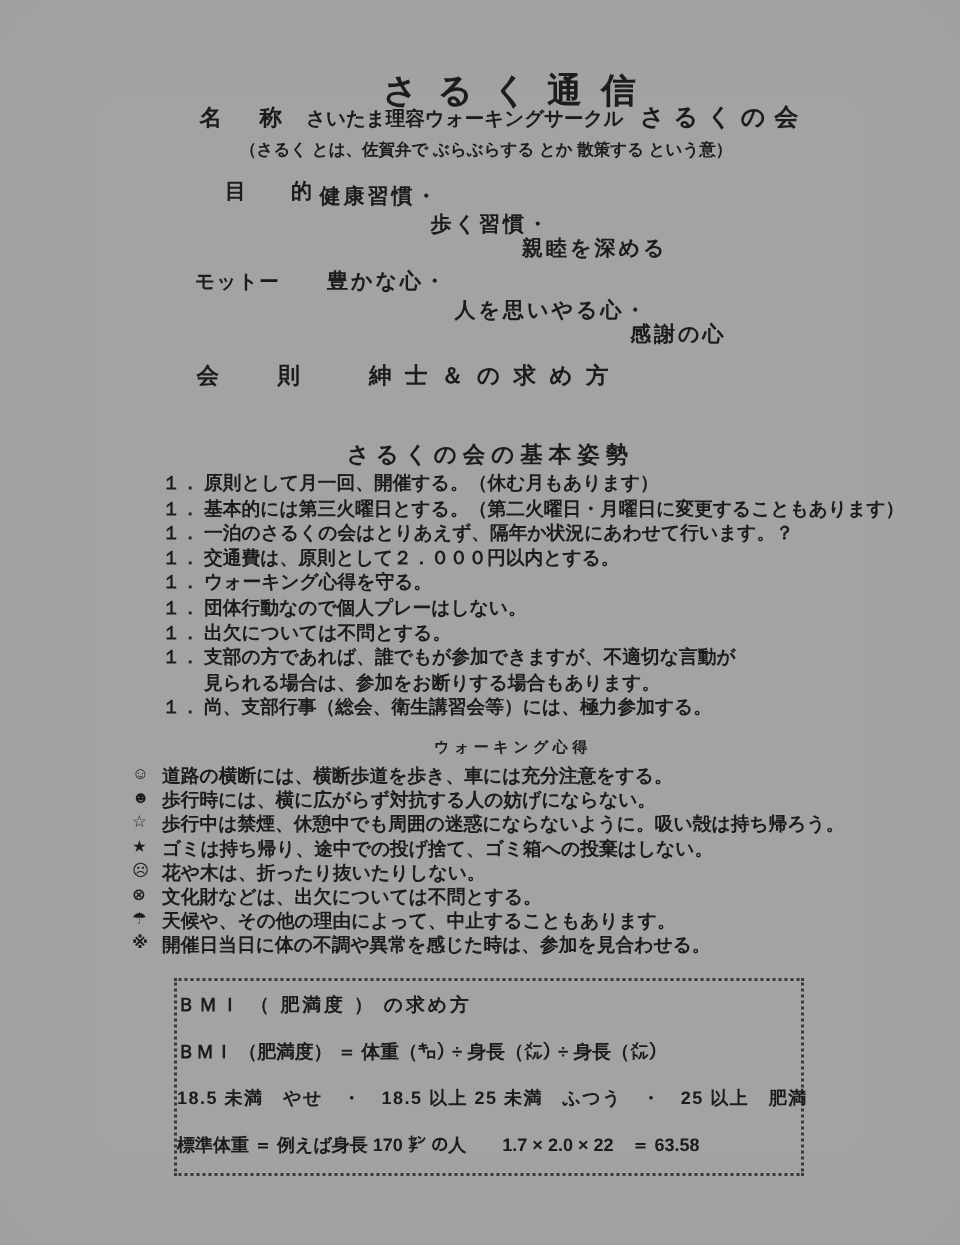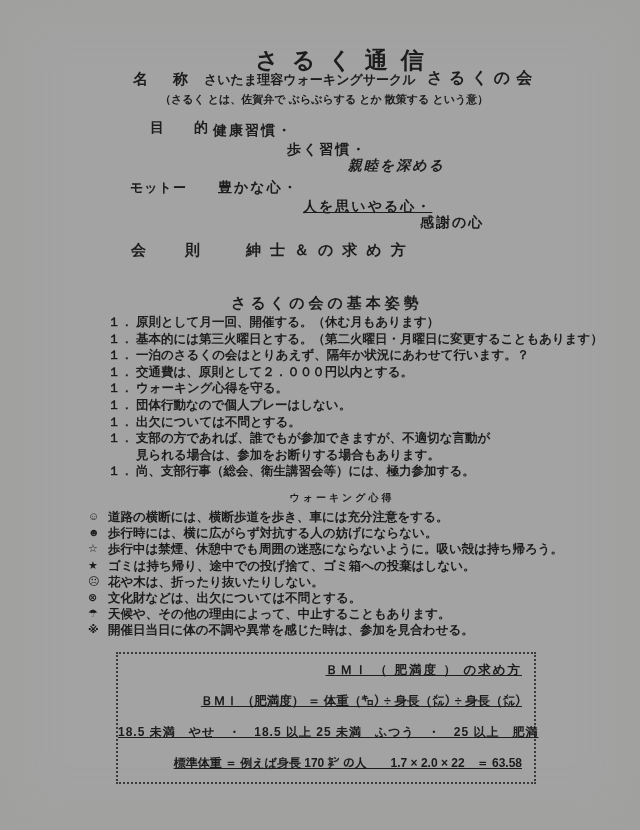--- a/index.html
+++ b/index.html
@@ -7,53 +7,53 @@
     position:relative;width:640px;height:830px;margin:0 auto;
     background:#a3a3a3;color:#1c1c1c;overflow:hidden;
     font-family:"Liberation Sans","DejaVu Sans",sans-serif;
     box-shadow:inset 0 0 60px rgba(150,150,140,.28);
   }
   .abs{position:absolute;white-space:nowrap;}
 
   .title{left:0;right:0;top:30px;text-align:center;padding-left:52px;
     font-size:23px;font-weight:800;letter-spacing:13px;}
 
-  .name-row{left:133px;top:68px;display:flex;align-items:flex-end;gap:11px;}
+  .name-row{left:133px;top:68px;display:flex;align-items:center;gap:11px;}
   .name-label{font-size:15px;font-weight:800;letter-spacing:5px;}
   .name-main{font-size:13px;font-weight:800;}
   .name-emph{font-size:16px;font-weight:800;letter-spacing:6px;}
   .name-note{left:160px;top:92px;font-size:11px;font-weight:700;}
 
   .purpose-label{left:150px;top:119px;font-size:14px;font-weight:800;letter-spacing:8px;}
-  .p1{left:213px;top:122px;} .p2{left:287px;top:141px;} .p3{left:348px;top:157px;font-style:italic;}
+  .p1{left:213px;top:122px;} .p2{left:287px;top:141px;} .p3{left:348px;top:157px;}
   .stair{font-size:14px;font-weight:800;letter-spacing:2px;}
 
   .motto-label{left:130px;top:179px;font-size:13px;font-weight:700;letter-spacing:1px;}
-  .m1{left:218px;top:179px;} .m2{left:303px;top:198px;text-decoration:underline;} .m3{left:420px;top:214px;}
+  .m1{left:218px;top:179px;} .m2{left:303px;top:198px;} .m3{left:420px;top:214px;}
 
   .rule-row{left:131px;top:241px;display:flex;align-items:flex-start;gap:34px;}
   .rule-label{font-size:15px;font-weight:800;letter-spacing:12px;}
   .rule-value{font-size:15px;font-weight:800;letter-spacing:9px;}
 
   .stance-heading{left:0;right:0;top:282px;text-align:center;
     font-size:15px;font-weight:800;letter-spacing:4px;margin-left:14px;}
 
   .rules{left:108px;top:314px;font-size:12.5px;font-weight:700;}
   .rule-line{display:flex;height:16.6px;align-items:flex-start;white-space:nowrap;}
   .rule-num{width:28px;flex:none;}
 
   .tips-heading{left:0;right:0;top:483px;text-align:center;
     font-size:10px;font-weight:800;letter-spacing:3px;padding-left:44px;}
 
   .tips{left:88px;top:509px;font-size:12.5px;font-weight:700;}
   .tip-line{display:flex;height:16.2px;align-items:flex-start;white-space:nowrap;}
   .tip-icon{width:20px;flex:none;font-size:11px;line-height:14px;}
 
   .bmi-box{left:116px;top:652px;width:416px;height:128px;border:2px dotted #3a3a3a;}
-  .bmi-line{position:absolute;left:0;right:12px;text-align:right;font-weight:800;white-space:nowrap;text-decoration:underline;}
+  .bmi-line{position:absolute;left:0;right:12px;text-align:left;font-weight:800;white-space:nowrap;}
   .bmi-title{top:8px;font-size:12.5px;letter-spacing:2px;}
   .bmi-formula{top:39px;font-size:12.5px;}
   .bmi-ranges{top:70px;font-size:12px;letter-spacing:1px;}
   .bmi-example{top:101px;font-size:12px;}
 </style>
 </head>
 <body>
 
 <div class="page">
 

